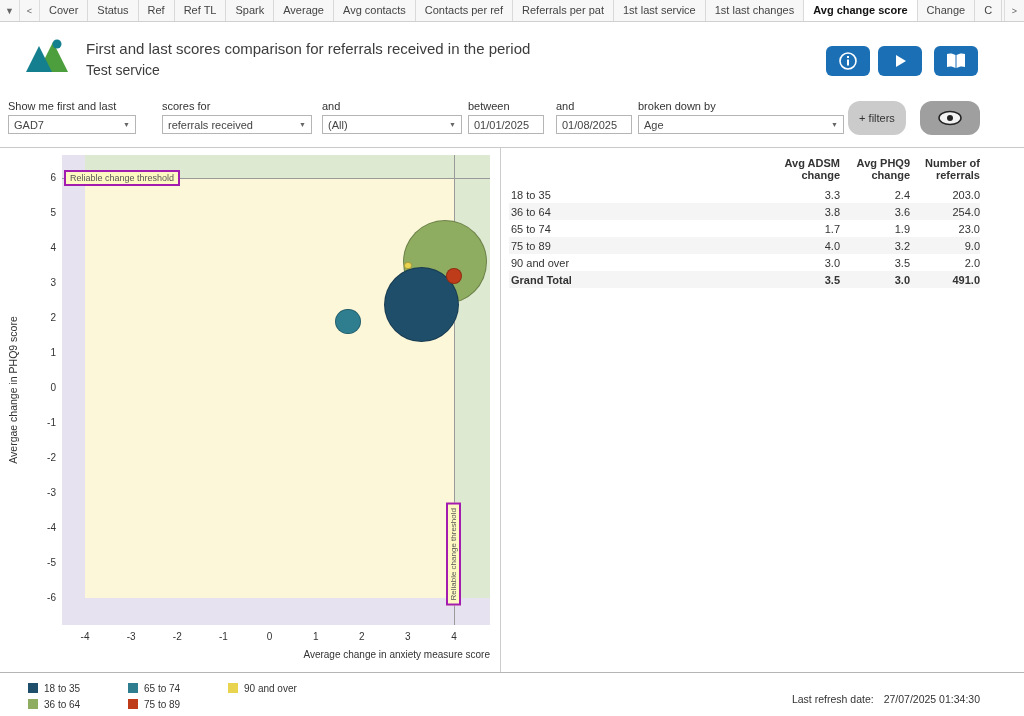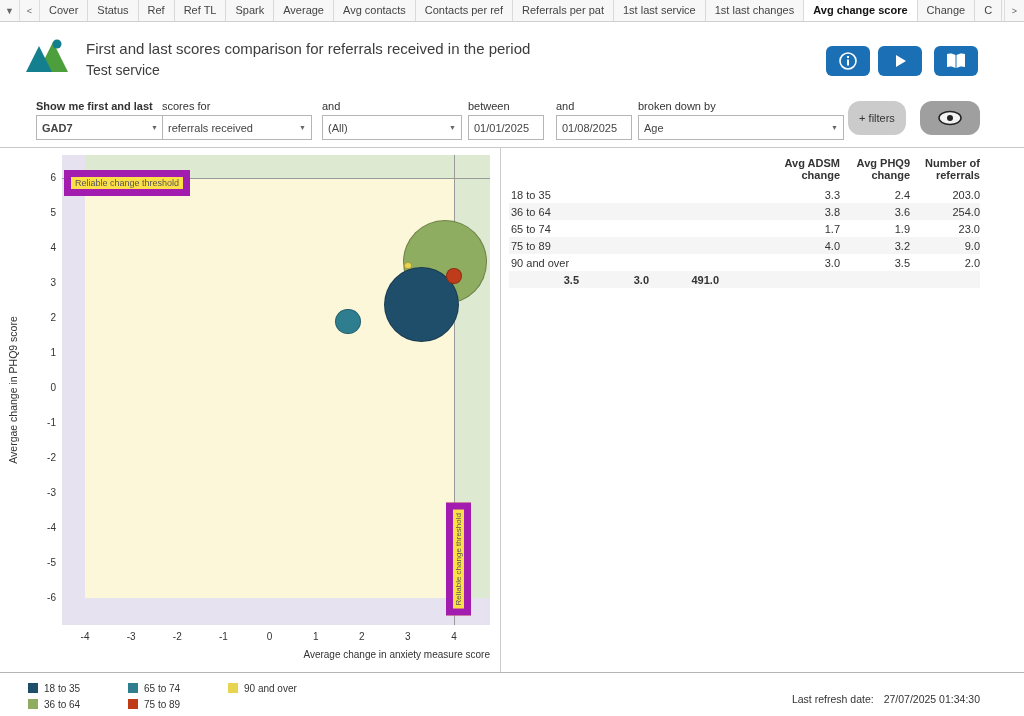--- a/index.html
+++ b/index.html
@@ -20,36 +20,36 @@
   .logo{position:absolute;left:26px;top:16px;}
   .title{position:absolute;left:86px;top:18px;font-size:15px;color:#3c3c3c;}
   .subtitle{position:absolute;left:86px;top:40px;font-size:14px;color:#3c3c3c;}
   .hbtn{position:absolute;top:24px;width:44px;height:30px;background:#1a6fb5;border-radius:6px;display:flex;align-items:center;justify-content:center;cursor:pointer;}
   #btn-info{left:826px;} #btn-play{left:878px;} #btn-book{left:934px;}
 
   
   .filterbar{position:absolute;left:0;top:92px;width:1024px;height:56px;border-bottom:1px solid #c9c9c9;background:#fff;}
   .fgroup{position:absolute;top:8px;}
   .flabel{font-size:11px;color:#333;margin-bottom:3px;white-space:nowrap;}
-  .fcontrol{height:25px;border:1px solid #b5b5b5;background:#fff;display:flex;align-items:center;padding:8px 5px;font-size:11px;color:#444;cursor:pointer;}
+  .fcontrol{height:19px;border:1px solid #b5b5b5;background:#fff;display:flex;align-items:center;padding:8px 5px;font-size:11px;color:#444;cursor:pointer;}
   .fvalue{flex:1;overflow:hidden;white-space:nowrap;}
   .caret{font-size:7px;color:#666;margin-left:4px;}
   .fbtn{position:absolute;top:9px;height:34px;border-radius:12px;display:flex;align-items:center;justify-content:center;font-size:11px;color:#333;cursor:pointer;}
   #btn-filters{left:848px;width:58px;background:#cbcbcb;}
   #btn-eye{left:920px;width:60px;background:#9f9f9f;}
 
   
   #chart-section{position:absolute;left:0;top:148px;width:500px;height:524px;}
   #plot{position:absolute;left:62px;top:7px;width:428px;height:470px;overflow:hidden;background:#fff;}
   .vdivider{position:absolute;left:500px;top:148px;width:1px;height:524px;background:#ccc;}
   .xtick{position:absolute;top:483px;width:30px;text-align:center;font-size:10px;color:#333;}
   .ytick{position:absolute;left:24px;width:32px;text-align:right;font-size:10px;color:#333;}
   #xlabel{position:absolute;left:62px;top:501px;width:428px;text-align:right;font-size:10px;color:#333;}
   #ylabel{position:absolute;left:-221px;top:235px;width:470px;height:14px;transform:rotate(-90deg);text-align:center;font-size:10.5px;color:#333;}
-  .thresh{position:absolute;background:#fde047;border:7px solid #a21caf;color:#555;font-size:9px;padding:1px 4px;white-space:nowrap;z-index:5;}
+  .thresh{position:absolute;background:#fef9c3;border:2px solid #a21caf;color:#555;font-size:9px;padding:1px 4px;white-space:nowrap;z-index:5;}
   .thresh.vert{writing-mode:vertical-rl;transform:rotate(180deg);font-size:8px;padding:3px 1px;}
 
   
   #table-section{position:absolute;left:501px;top:148px;width:523px;height:524px;}
   #datatable{position:absolute;left:8px;top:4px;right:44px;}
   .trow{display:flex;height:17px;align-items:center;font-size:11px;color:#333;}
   .trow.thead{height:34px;align-items:flex-end;padding-bottom:4px;}
   .tcell.lbl{flex:1;text-align:left;padding-left:2px;}
   .tcell.val{width:70px;text-align:right;}
   .head{font-weight:bold;line-height:1.15;}
@@ -122,21 +122,21 @@
     <div class="hbtn" id="btn-book">
       <svg width="20" height="16" viewBox="0 0 20 16">
         <path d="M1 1 C4 0 7 0.5 9.5 2 L9.5 15 C7 13.5 4 13 1 14 Z" fill="#fff"></path>
         <path d="M19 1 C16 0 13 0.5 10.5 2 L10.5 15 C13 13.5 16 13 19 14 Z" fill="#fff"></path>
       </svg>
     </div>
   </div>
 
   <div class="filterbar">
     <div id="filters">
-        <div class="fgroup" style="left: 36px; width: 128px; font-weight: bold;">
+        <div class="fgroup" style="left: 8px; width: 128px;">
           <div class="flabel">Show me first and last</div>
           <div class="fcontrol">
             <span class="fvalue">GAD7</span>
             <span class="caret">▼</span>
           </div>
         </div>
         <div class="fgroup" style="left: 162px; width: 150px;">
           <div class="flabel">scores for</div>
           <div class="fcontrol">
             <span class="fvalue">referrals received</span>
@@ -255,20 +255,21 @@
           <div class="tcell val">3.2</div>
           <div class="tcell val">9.0</div>
         </div>
         <div class="trow">
           <div class="tcell lbl">90 and over</div>
           <div class="tcell val">3.0</div>
           <div class="tcell val">3.5</div>
           <div class="tcell val">2.0</div>
         </div>
         <div class="trow band bold">
+          <div class="tcell lbl">Grand Total</div>
           <div class="tcell val">3.5</div>
           <div class="tcell val">3.0</div>
           <div class="tcell val">491.0</div>
         </div>
       </div>
   </div>
 
   <div id="footer">
     <div id="legend">
         <div class="litem">

